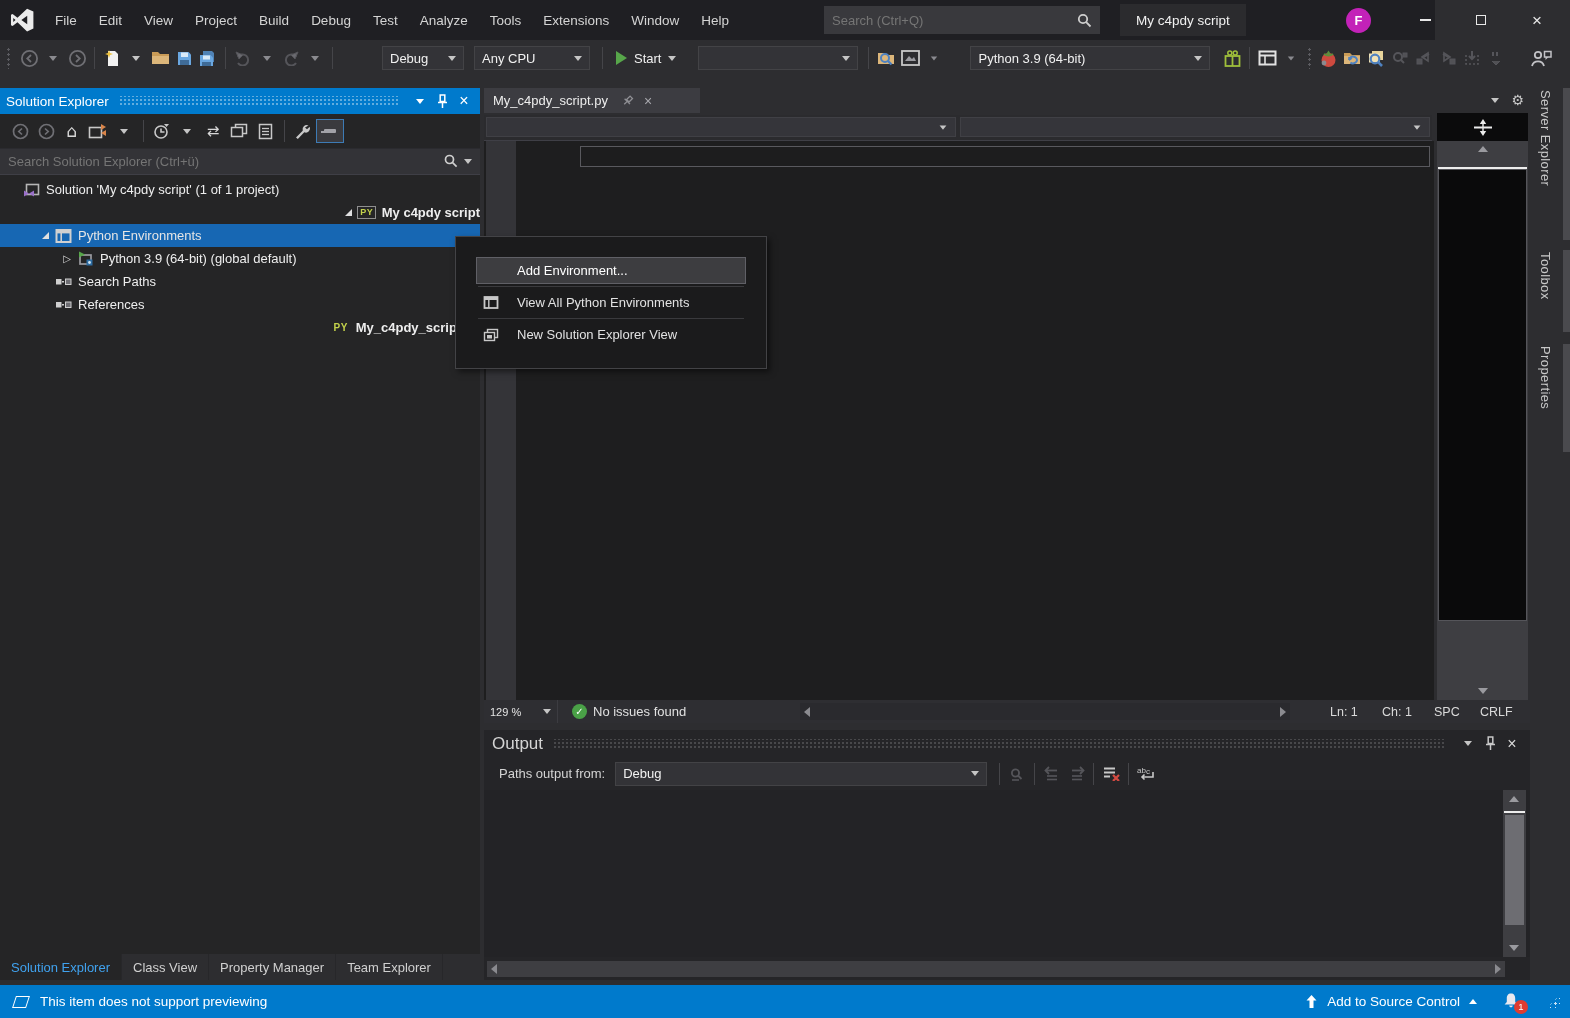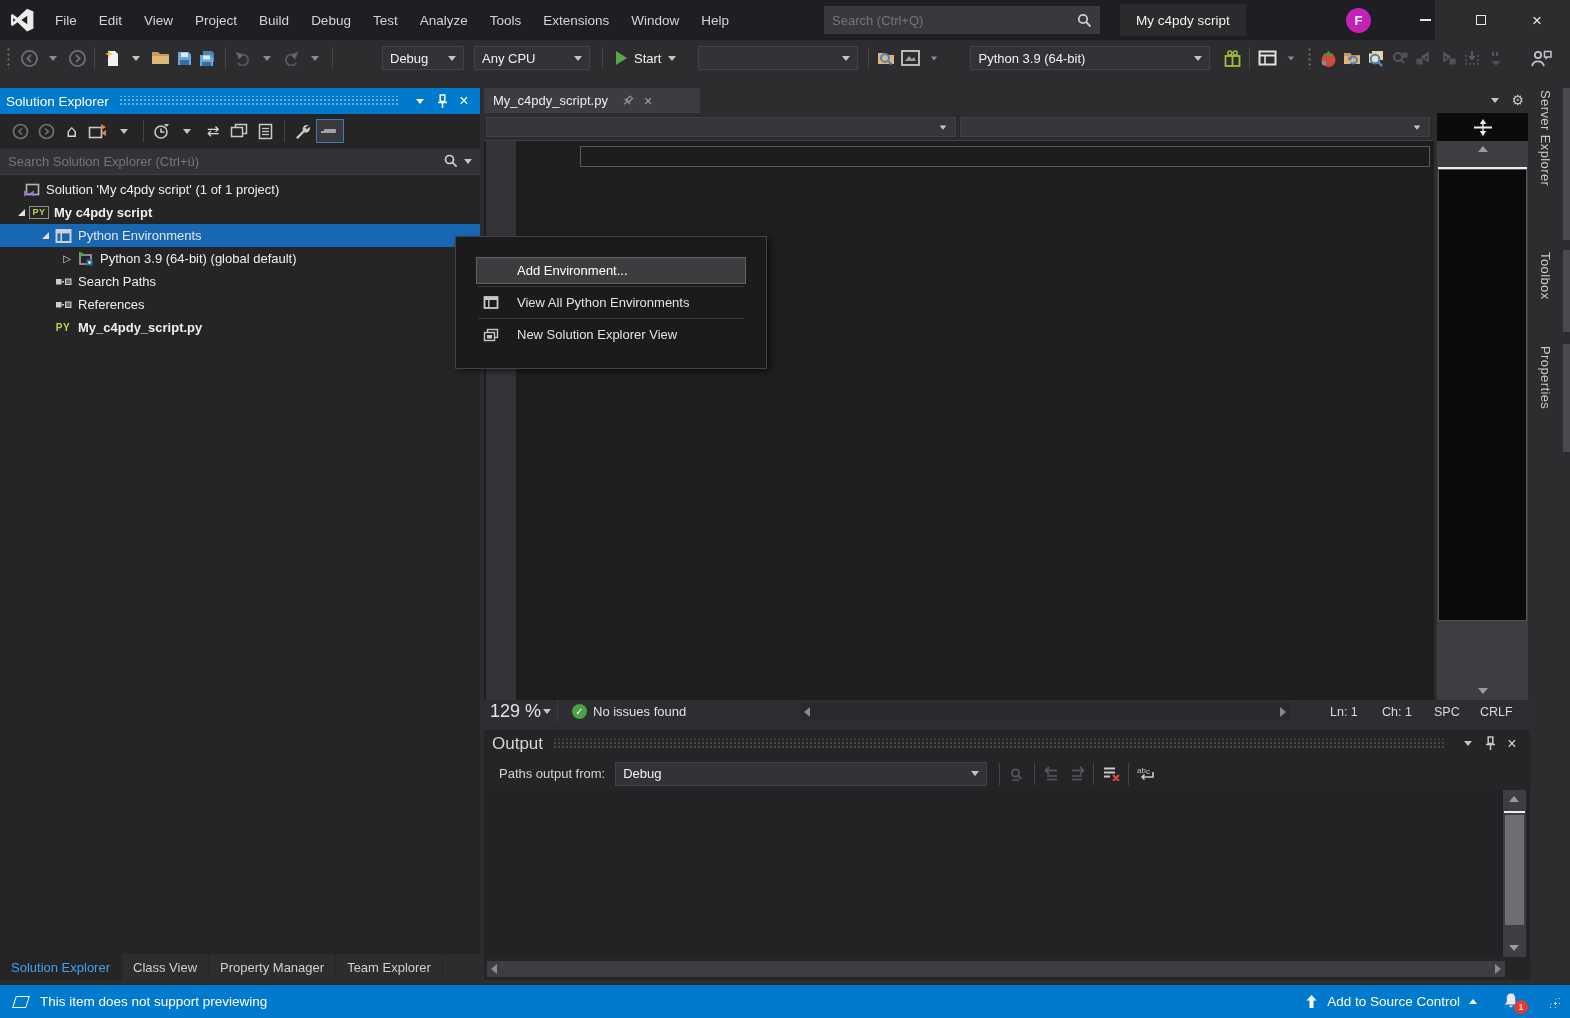--- a/index.html
+++ b/index.html
@@ -48,21 +48,21 @@
   .dots-strip { flex:1; height:10px; margin:0 10px; background-image:radial-gradient(rgba(255,255,255,.38) .9px, transparent 1px); background-size:4px 4px; background-position:0 2px; }
   .dots-strip.dark { background-image:radial-gradient(rgba(255,255,255,.16) .9px, transparent 1px); }
   .head-ic { width:20px; height:18px; display:inline-flex; align-items:center; justify-content:center; margin-left:2px; }
   .se-toolbar { height:34px; display:flex; align-items:center; padding:0 8px; background:#252526; }
   .se-toolbar .tbtn { margin-right:2px; }
   .se-search { height:27px; margin:0; background:#2b2b2f; display:flex; align-items:center; border-bottom:1px solid #3f3f46; }
   .se-search .sbox { flex:1; height:25px; background:#333337; display:flex; align-items:center; padding:0 8px; }
   .se-search input { flex:1; background:transparent; border:none; outline:none; color:#9b9b9f; font-size:13px; font-family:inherit; }
   .tree { position:absolute; top:90px; left:0; right:0; }
   .trow { height:23px; display:flex; align-items:center; color:#eeeeee; white-space:nowrap; }
-  .trow.bold { font-weight:bold; }
+  .trow.bold { font-weight:bold;justify-content:flex-end; }
   .trow.sel { background:#1767b3; color:#e5e5e5; }
   .texp { width:14px; display:inline-flex; justify-content:center; flex:none; }
   .ticon { width:22px; display:inline-flex; justify-content:center; flex:none; margin-right:4px; }
   .py-badge { border:1px solid #8f8f8f; color:#c3d24b; font-size:9px; font-weight:bold; padding:0px 2px; line-height:11px; letter-spacing:.5px; }
   .py-plain { color:#c3d24b; font-size:10px; font-weight:bold; letter-spacing:.5px; }
   .se-tabs { position:absolute; left:0; bottom:0; width:480px; height:26px; background:#2d2d30; display:flex; align-items:stretch; }
   .se-tab { display:flex; align-items:center; padding:0 11px; color:#d0d0d0; font-size:13px; border-right:1px solid #27272a; }
   .se-tab.active { background:#252526; color:#40a2ee; }
 
   
@@ -74,21 +74,21 @@
   .ed-content { position:absolute; left:0; top:53px; width:950px; height:559px; background:#1e1e1f; }
   .ed-margin { position:absolute; left:2px; top:0; width:30px; height:559px; background:#343438; }
   .ed-box { position:absolute; left:96px; top:5px; width:850px; height:21px; border:1px solid #59595e; background:#1d1d1e; }
   .split-widget { position:absolute; left:953px; top:25px; width:91px; height:28px; background:#0b0b0c; display:flex; align-items:center; justify-content:center; }
   .vscroll { position:absolute; left:953px; top:53px; width:91px; height:559px; background:#3e3e42; }
   .vscroll .uparr { position:absolute; top:5px; left:0; width:91px; display:flex; justify-content:center; }
   .vscroll .whiteline { position:absolute; top:26px; left:1px; width:89px; height:2px; background:#ededed; }
   .vscroll .map { position:absolute; top:28px; left:1px; width:89px; height:452px; background:#0a0a0b; border:1px solid #55555a; }
   .vscroll .dnarr { position:absolute; bottom:6px; left:0; width:91px; display:flex; justify-content:center; }
   .ed-status { position:absolute; left:0; top:612px; width:1046px; height:23px; background:#2e2e32; display:flex; align-items:center; }
-  .zoom-combo { display:flex; align-items:center; width:74px; padding:0 6px; height:23px; color:#e4e4e4; font-size:18px; border-right:1px solid #3c3c41; }
+  .zoom-combo { display:flex; align-items:center; width:74px; padding:0 6px; height:23px; color:#e4e4e4; font-size:11px; border-right:1px solid #3c3c41; }
   .check-circle { width:15px; height:15px; border-radius:50%; background:#4aa147; color:#fff; font-size:10px; display:inline-flex; align-items:center; justify-content:center; margin:0 6px 0 14px; }
   .ed-hscroll { position:absolute; left:316px; top:3px; width:490px; height:17px; background:#2a2a2e; display:flex; align-items:center; justify-content:space-between; padding:0 4px; }
   .ed-cells { position:absolute; right:10px; top:0; height:23px; display:flex; align-items:center; gap:0; color:#dadada; font-size:12.5px; }
   .ed-cells span { display:inline-block; min-width:52px; text-align:left; }
 
   
   .out-panel { position:absolute; left:484px; top:730px; width:1046px; height:250px; background:#252528; }
   .out-head { height:27px; display:flex; align-items:center; padding:0 8px; color:#d4d4d4; }
   .out-toolbar { height:33px; display:flex; align-items:center; padding-left:15px; color:#d4d4d4; }
   .out-combo { width:372px; height:24px; margin-left:10px; }

